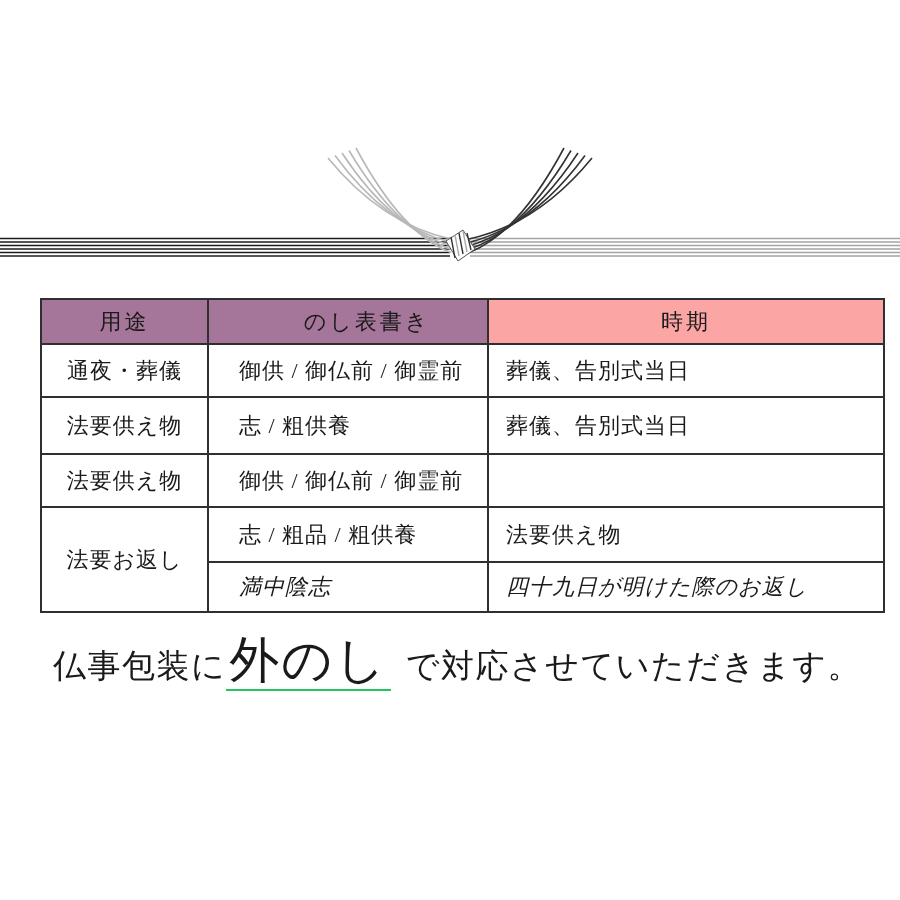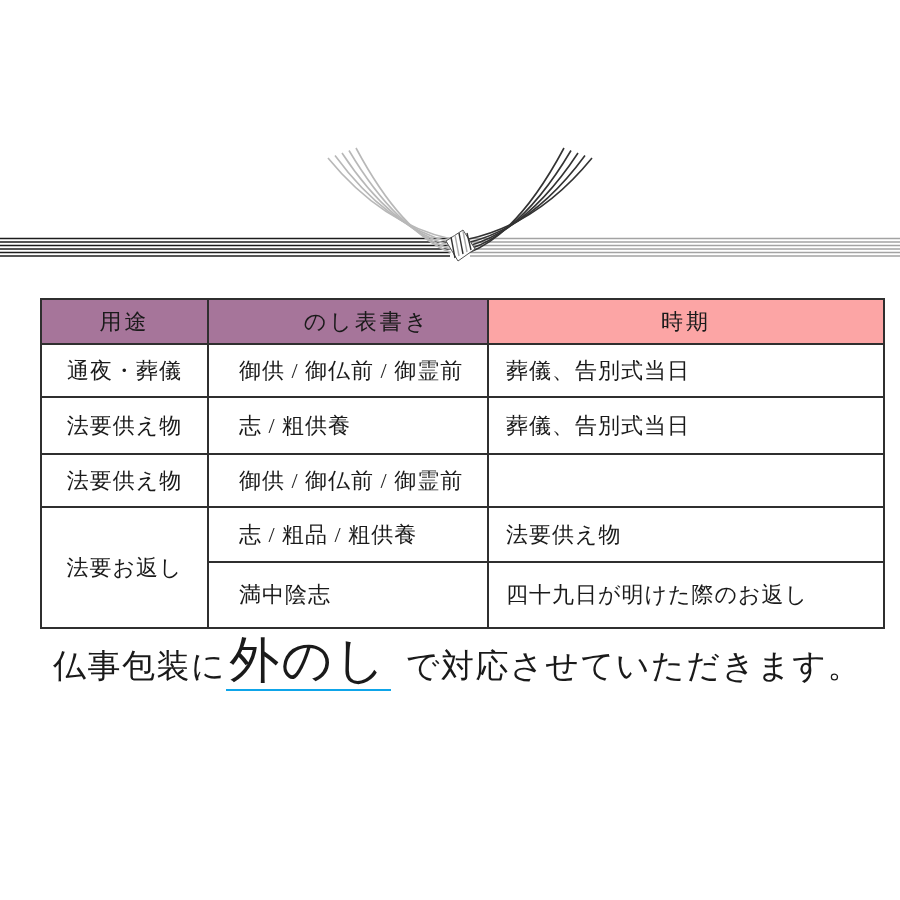--- a/index.html
+++ b/index.html
@@ -31,37 +31,37 @@
     text-align: center;
     letter-spacing: 3px;
   }
   td.c-usage { text-align: center; margin-top: 8px; }
   td.c-noshi { text-align: left; padding-left: 30px; }
   td.c-timing { text-align: left; padding-left: 17px; }
   tr.r1 td { height: 53px; }
   tr.r2 td { height: 57px; }
   tr.r3 td { height: 53px; }
   tr.r4 td { height: 55px; }
-  tr.r5 td { height: 66px; }
+  tr.r5 td { height: 50px; font-style: italic; }
 
   .footer-note {
     position: absolute;
     top: 627px; left: 0; right: 0;
     text-align: center;
     white-space: nowrap;
   }
   .footer-note .normal {
     font-size: 33px;
     letter-spacing: 1.5px;
     margin-left: 15px;
   }
   .footer-note .big {
     font-size: 50px;
     letter-spacing: 2px;
-    border-bottom: 2px solid #0ea5e9;
+    border-bottom: 2px solid #22c55e;
     padding: 0 3px 1px 3px;
   }
 </style>
 </head>
 <body>
 
 <div class="page">
 
   <svg class="deco" width="900" height="300" viewBox="0 0 900 300">
 

